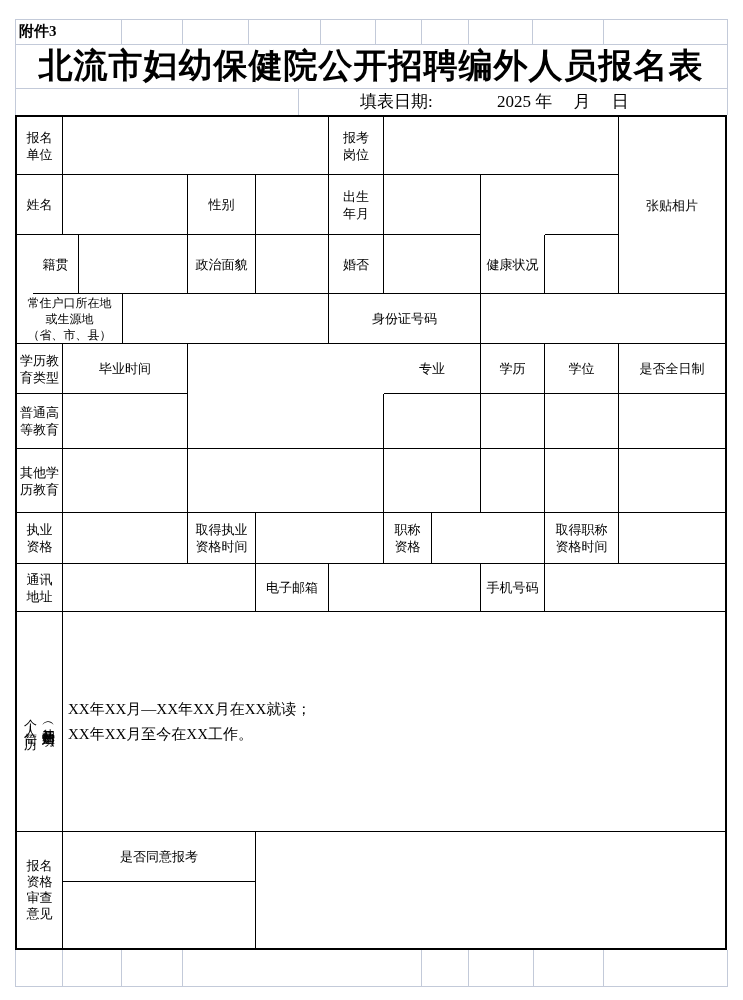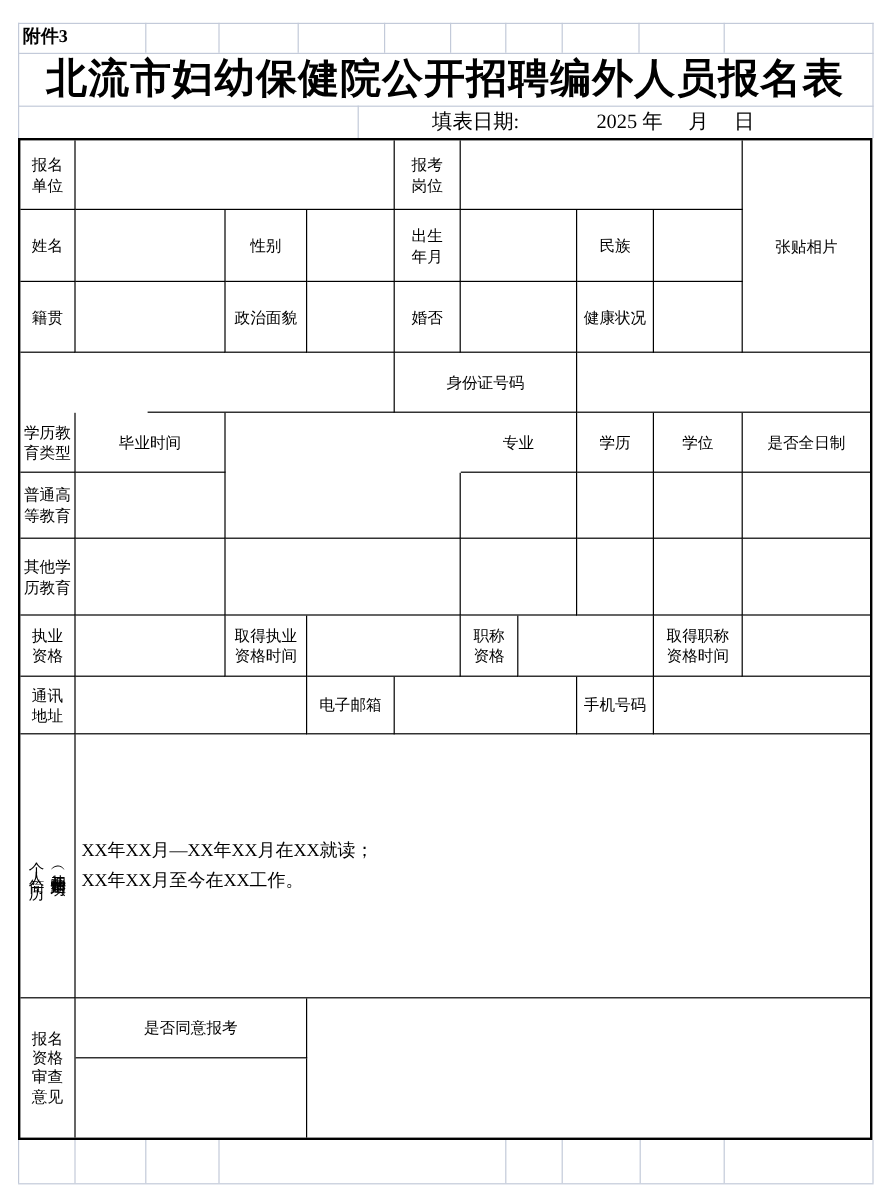--- a/index.html
+++ b/index.html
@@ -61,32 +61,34 @@
     <div class="c" style="left:367px;top:0;width:235px;height:58px"></div>
     <div class="c er" style="left:602px;top:0;width:106px;height:177px">张贴相片</div>
 
     <div class="c" style="left:0;top:58px;width:46px;height:60px">姓名</div>
     <div class="c" style="left:46px;top:58px;width:125px;height:60px"></div>
     <div class="c" style="left:171px;top:58px;width:68px;height:60px">性别</div>
     <div class="c" style="left:239px;top:58px;width:73px;height:60px"></div>
     <div class="c" style="left:312px;top:58px;width:55px;height:60px">出生
 年月</div>
     <div class="c" style="left:367px;top:58px;width:97px;height:60px"></div>
-    <div class="c" style="left:464px;top:58px;width:64px;height:60px">民族</div>
     <div class="c" style="left:528px;top:58px;width:74px;height:60px"></div>
 
-    <div class="c" style="left:0;top:118px;width:46px;height:59px">籍贯</div>
+    <div class="c" style="left:16px;top:118px;width:46px;height:59px">籍贯</div>
     <div class="c" style="left:46px;top:118px;width:125px;height:59px"></div>
     <div class="c" style="left:171px;top:118px;width:68px;height:59px">政治面貌</div>
     <div class="c" style="left:239px;top:118px;width:73px;height:59px"></div>
     <div class="c" style="left:312px;top:118px;width:55px;height:59px">婚否</div>
     <div class="c" style="left:367px;top:118px;width:97px;height:59px"></div>
     <div class="c" style="left:464px;top:118px;width:64px;height:59px">健康状况</div>
     <div class="c" style="left:528px;top:118px;width:74px;height:59px"></div>
 
+    <div class="c small" style="left:0;top:177px;width:106px;height:50px">常住户口所在地
+或生源地
+（省、市、县）</div>
     <div class="c" style="left:106px;top:177px;width:206px;height:50px"></div>
     <div class="c" style="left:312px;top:177px;width:152px;height:50px">身份证号码</div>
     <div class="c er" style="left:464px;top:177px;width:244px;height:50px"></div>
 
     <div class="c" style="left:0;top:227px;width:46px;height:50px">学历教
 育类型</div>
     <div class="c" style="left:46px;top:227px;width:125px;height:50px">毕业时间</div>
     <div class="c" style="left:367px;top:227px;width:97px;height:50px">专业</div>
     <div class="c" style="left:464px;top:227px;width:64px;height:50px">学历</div>
     <div class="c" style="left:528px;top:227px;width:74px;height:50px">学位</div>

